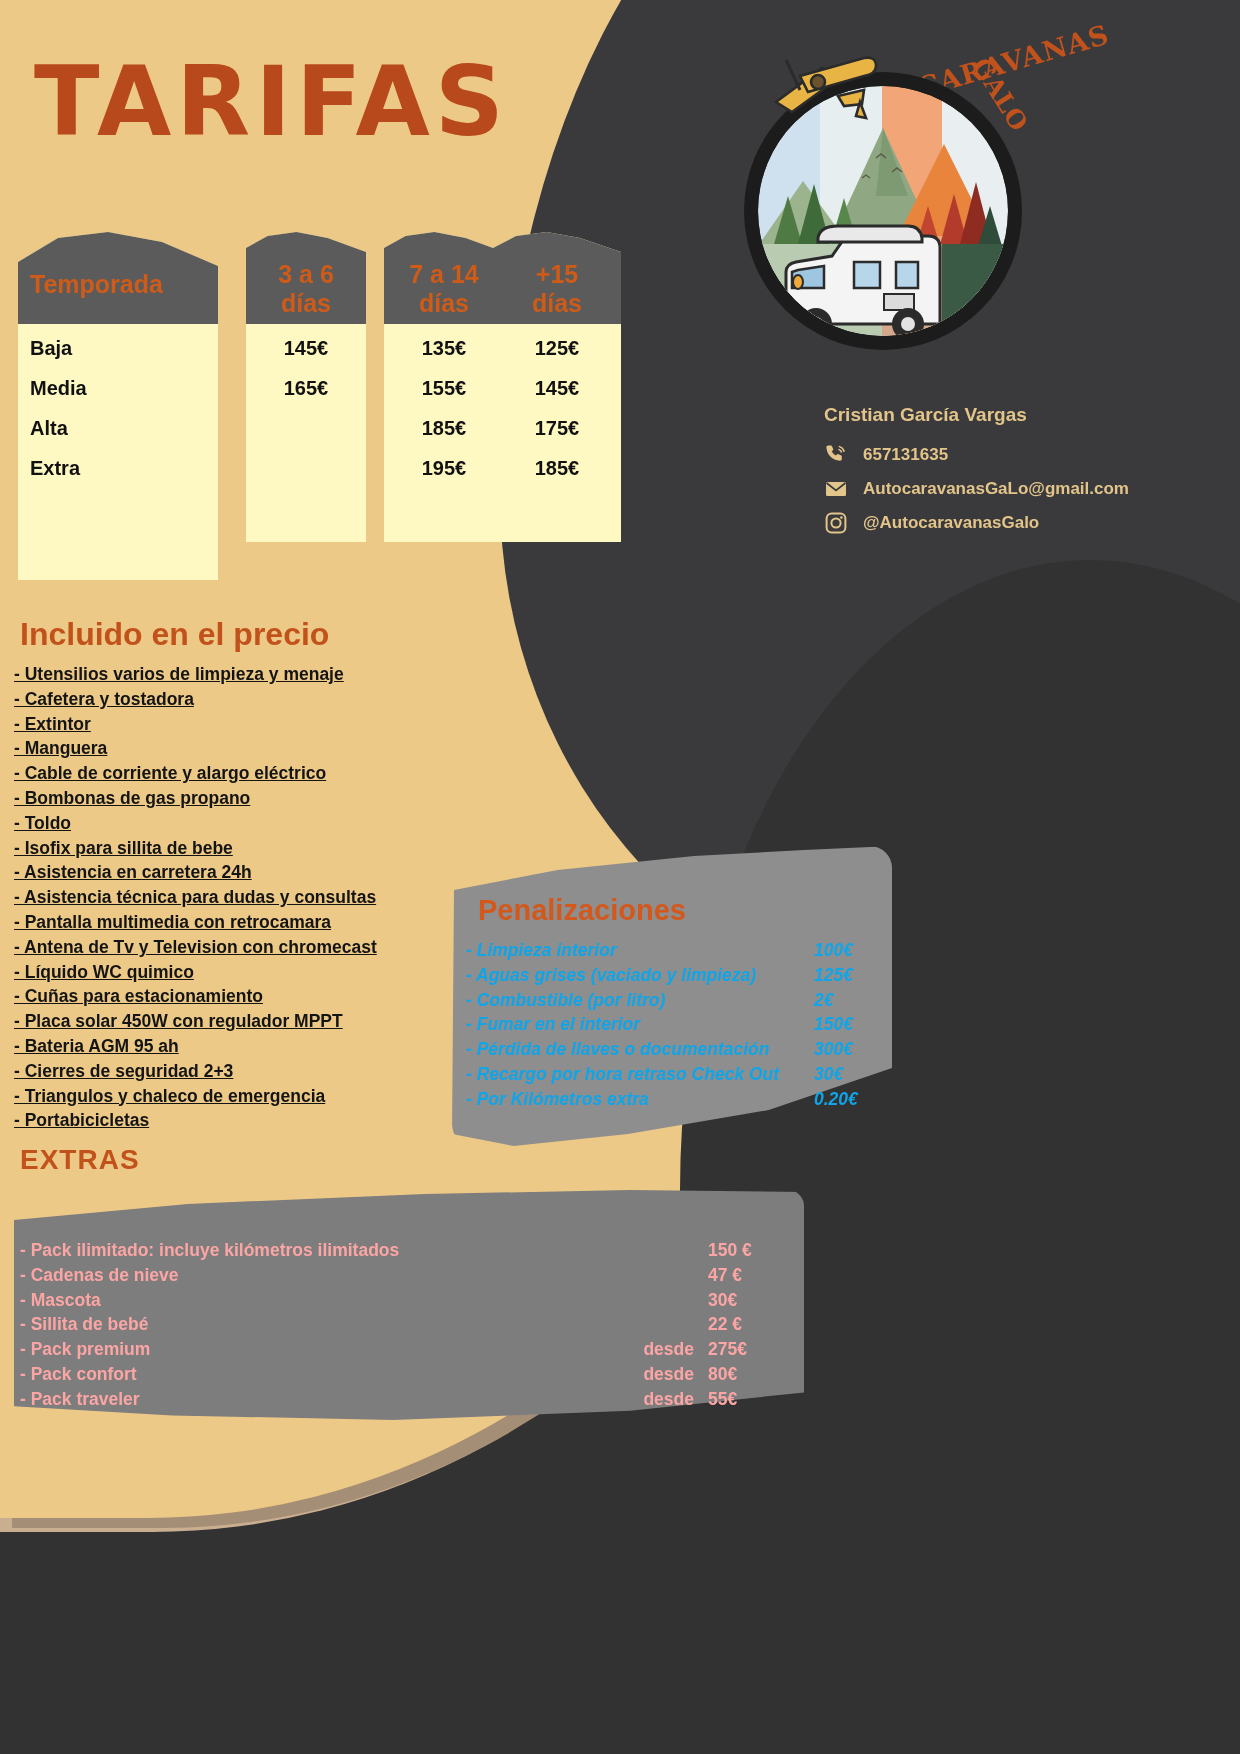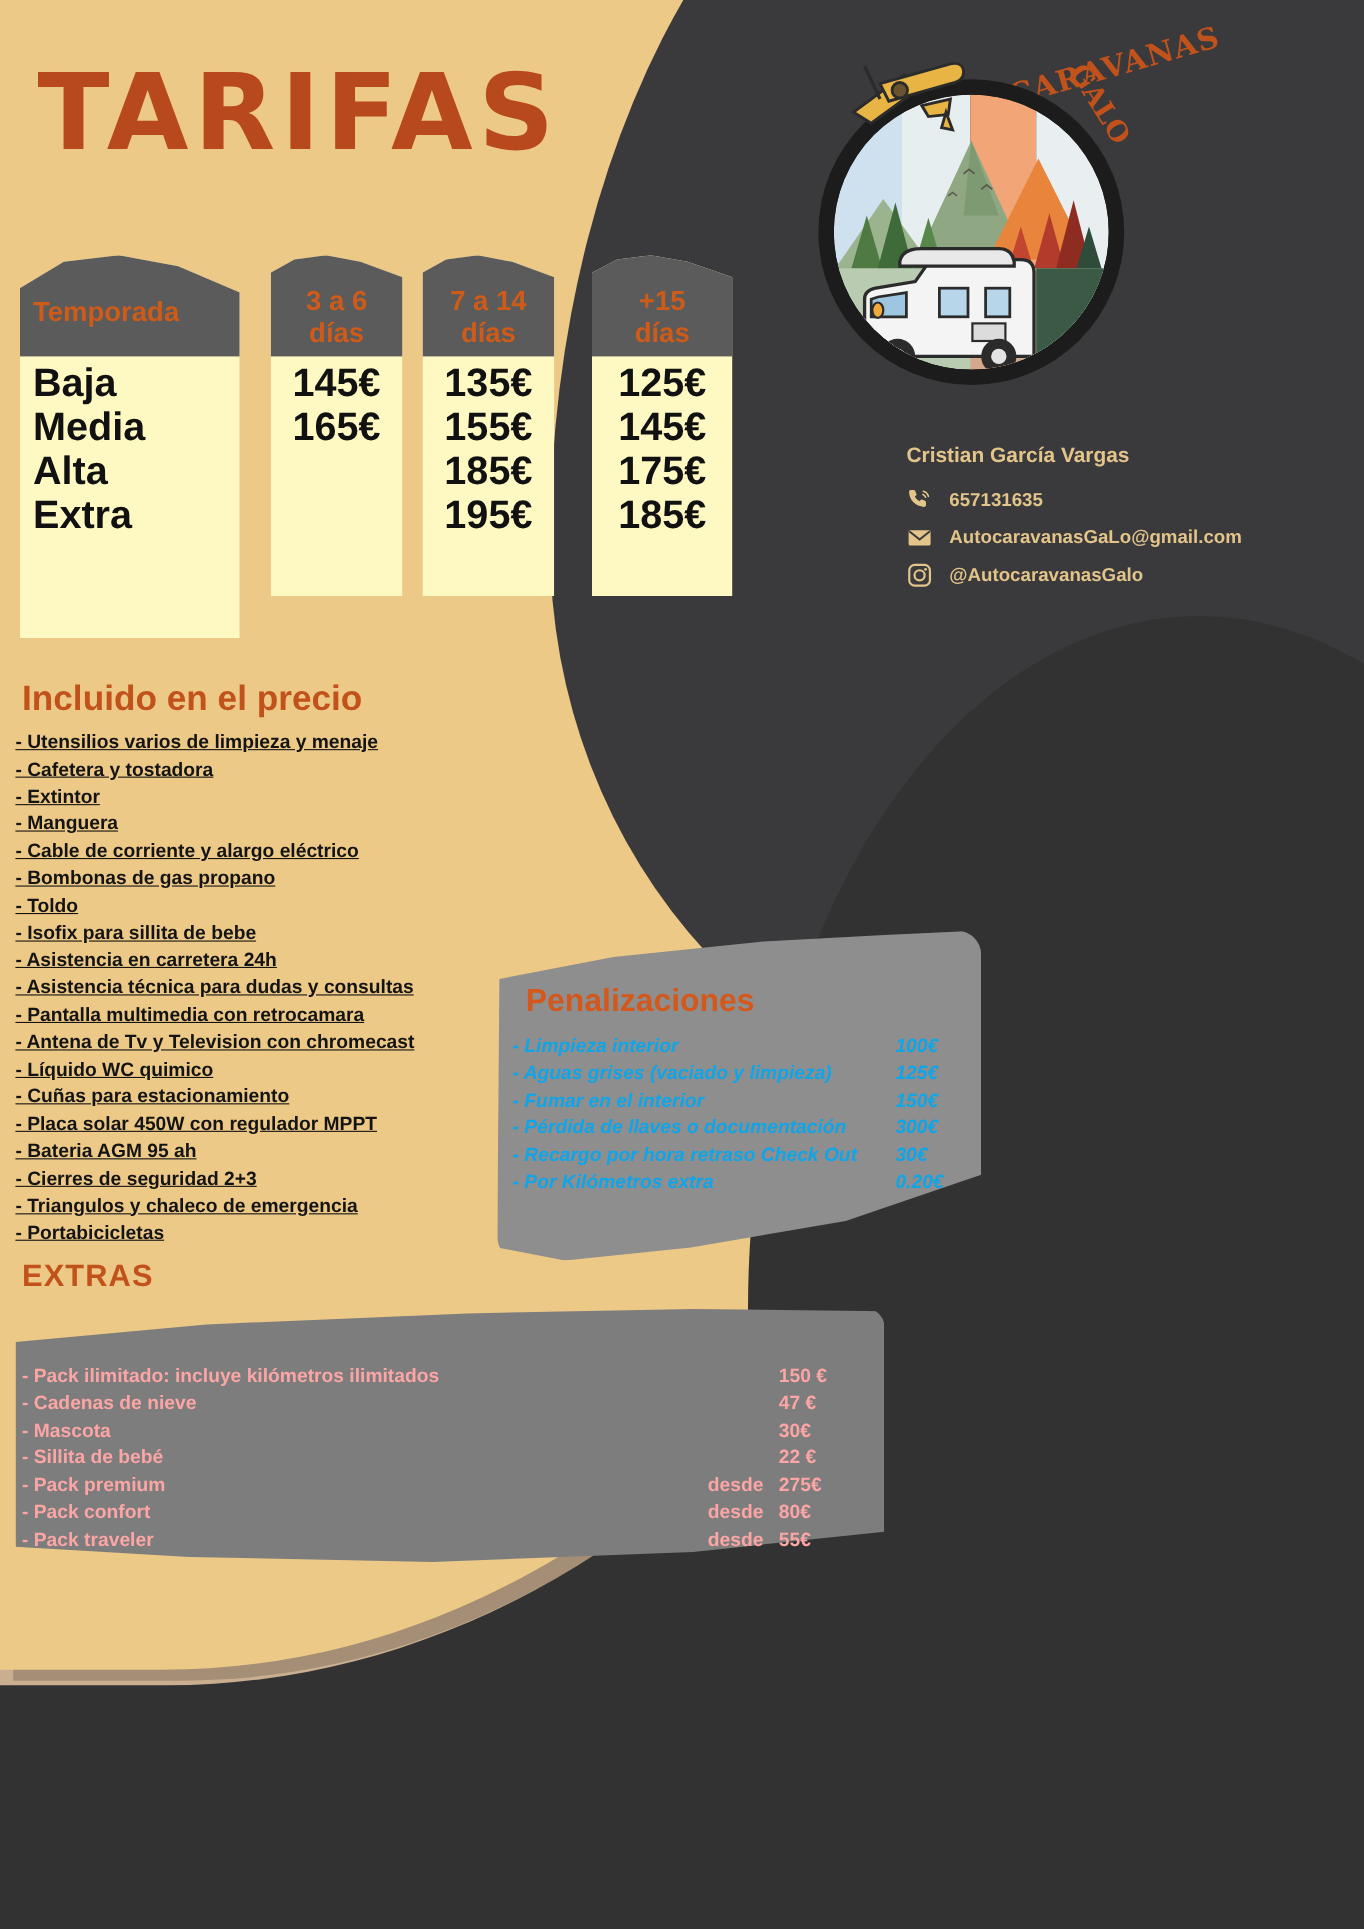--- a/index.html
+++ b/index.html
@@ -58,29 +58,29 @@
     position:relative;background:#fef9c3;width:100%;
     clip-path:polygon(0 16px,18% 4px,42% 0,68% 6px,100% 20px,100% 100%,0 100%);
   }
   .pcol .bhead{
     background:#5b5b5b;color:#cf5b19;font-weight:800;
     font-size:25px;line-height:1.15;padding:34px 0 10px 0;
   }
   .pcol.first .bhead{padding-top:38px;}
   .pcol .bbody{padding:4px 0 0 0;}
   .pcol .cell{
-    height:40px;line-height:40px;color:#111;font-weight:800;font-size:36px;
+    height:40px;line-height:40px;color:#111;font-weight:800;font-size:20px;
   }
   #col-season{left:0;width:200px;}
   #col-season .banner{clip-path:polygon(0 30px,20% 6px,45% 0,72% 10px,100% 34px,100% 100%,0 100%);height:348px;}
   #col-season .bhead{text-align:left;padding-left:12px;height:92px;box-sizing:border-box;}
   #col-season .cell{text-align:left;padding-left:12px;}
   #col-a{left:228px;width:120px;}
   #col-b{left:366px;width:120px;}
-  #col-c{left:520px;width:128px;}
+  #col-c{left:475px;width:128px;}
   #col-a .banner,#col-b .banner,#col-c .banner{height:310px;}
   #col-a .bhead,#col-b .bhead,#col-c .bhead{height:92px;box-sizing:border-box;text-align:center;padding-top:28px;}
   #col-a .cell,#col-b .cell,#col-c .cell{text-align:center;}
   .cell.empty{visibility:hidden;}
 
   
   #brand{left:720px;top:14px;width:500px;height:520px;}
   .logo-wrap{position:absolute;left:24px;top:58px;width:278px;height:278px;}
   .logo-ring{position:absolute;inset:0;border-radius:50%;background:#1c1c1c;}
   .logo-inner{position:absolute;left:14px;top:14px;width:250px;height:250px;border-radius:50%;overflow:hidden;}
@@ -348,20 +348,24 @@
     <div id="pen-list">
       <div class="row">
         <span class="lbl">- Limpieza interior</span>
         <span class="amt">100€</span>
       </div>
       <div class="row">
         <span class="lbl">- Aguas grises (vaciado y limpieza)</span>
         <span class="amt">125€</span>
       </div>
       <div class="row">
+        <span class="lbl">- Combustible (por litro)</span>
+        <span class="amt">2€</span>
+      </div>
+      <div class="row">
         <span class="lbl">- Fumar en el interior</span>
         <span class="amt">150€</span>
       </div>
       <div class="row">
         <span class="lbl">- Pérdida de llaves o documentación</span>
         <span class="amt">300€</span>
       </div>
       <div class="row">
         <span class="lbl">- Recargo por hora retraso Check Out</span>
         <span class="amt">30€</span>

